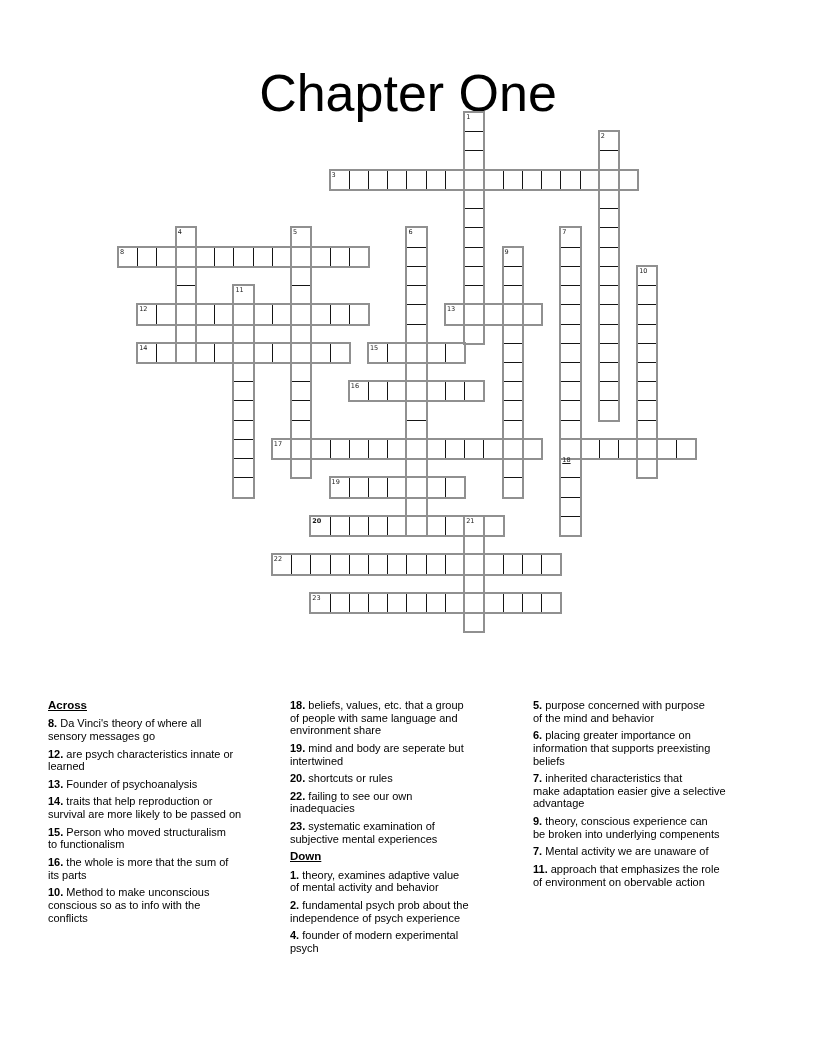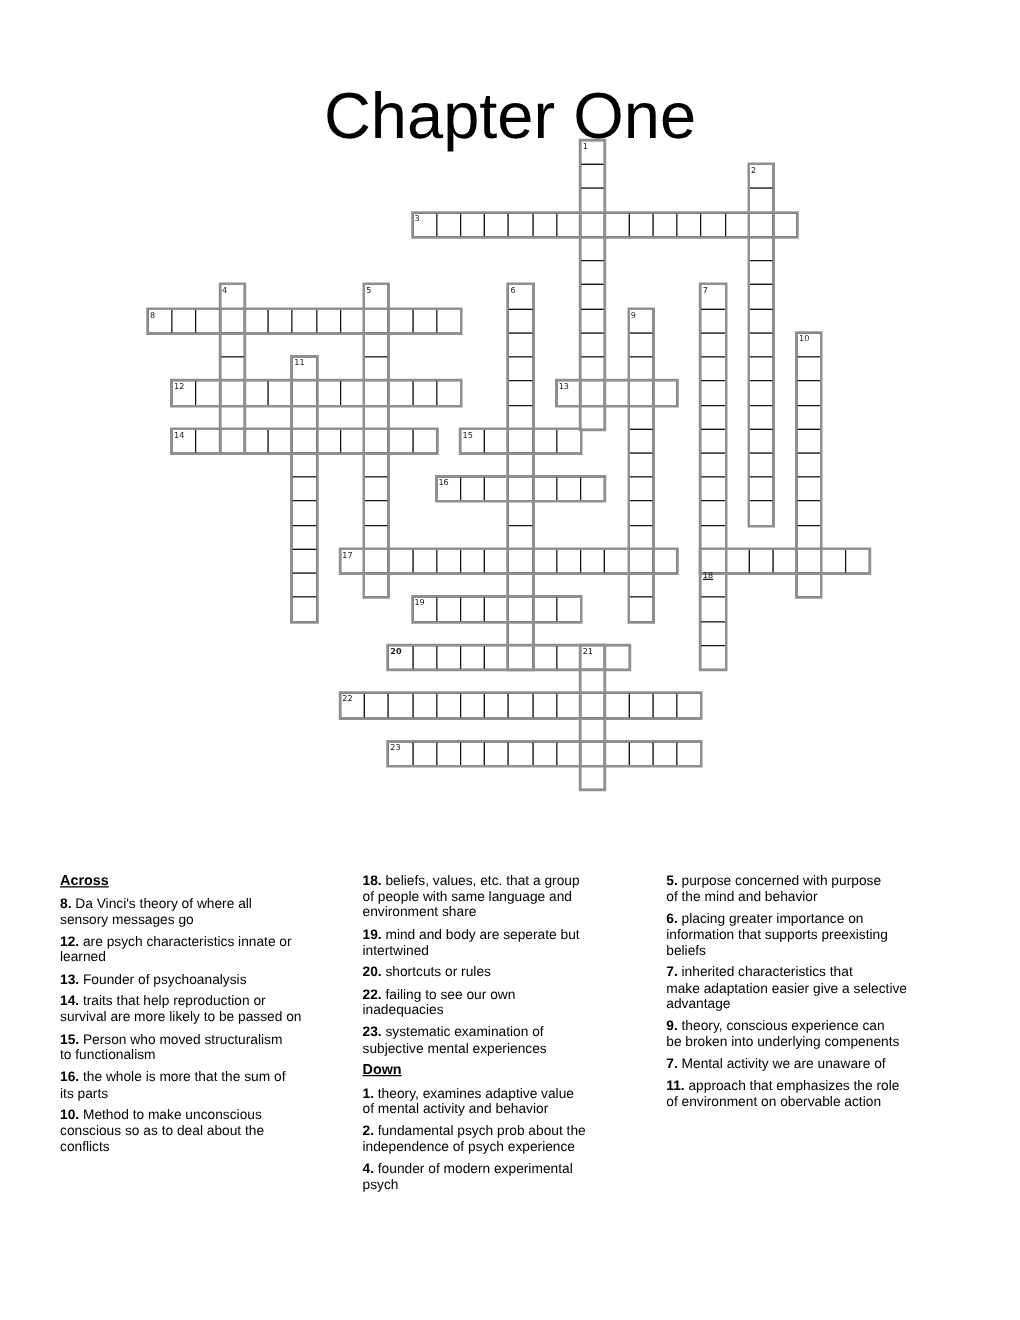--- a/index.html
+++ b/index.html
@@ -366,21 +366,21 @@
       <p class="clue-item"><span class="clue-num">12. </span><span class="clue-text">are psych characteristics innate or
 learned</span></p>
       <p class="clue-item"><span class="clue-num">13. </span><span class="clue-text">Founder of psychoanalysis</span></p>
       <p class="clue-item"><span class="clue-num">14. </span><span class="clue-text">traits that help reproduction or
 survival are more likely to be passed on</span></p>
       <p class="clue-item"><span class="clue-num">15. </span><span class="clue-text">Person who moved structuralism
 to functionalism</span></p>
       <p class="clue-item"><span class="clue-num">16. </span><span class="clue-text">the whole is more that the sum of
 its parts</span></p>
       <p class="clue-item"><span class="clue-num">10. </span><span class="clue-text">Method to make unconscious
-conscious so as to deal about the
+conscious so as to info with the
 conflicts</span></p>
     </div>
   <div class="clue-col" id="clue-col-2">
       <p class="clue-item"><span class="clue-num">18. </span><span class="clue-text">beliefs, values, etc. that a group
 of people with same language and
 environment share</span></p>
       <p class="clue-item"><span class="clue-num">19. </span><span class="clue-text">mind and body are seperate but
 intertwined</span></p>
       <p class="clue-item"><span class="clue-num">20. </span><span class="clue-text">shortcuts or rules</span></p>
       <p class="clue-item"><span class="clue-num">22. </span><span class="clue-text">failing to see our own

